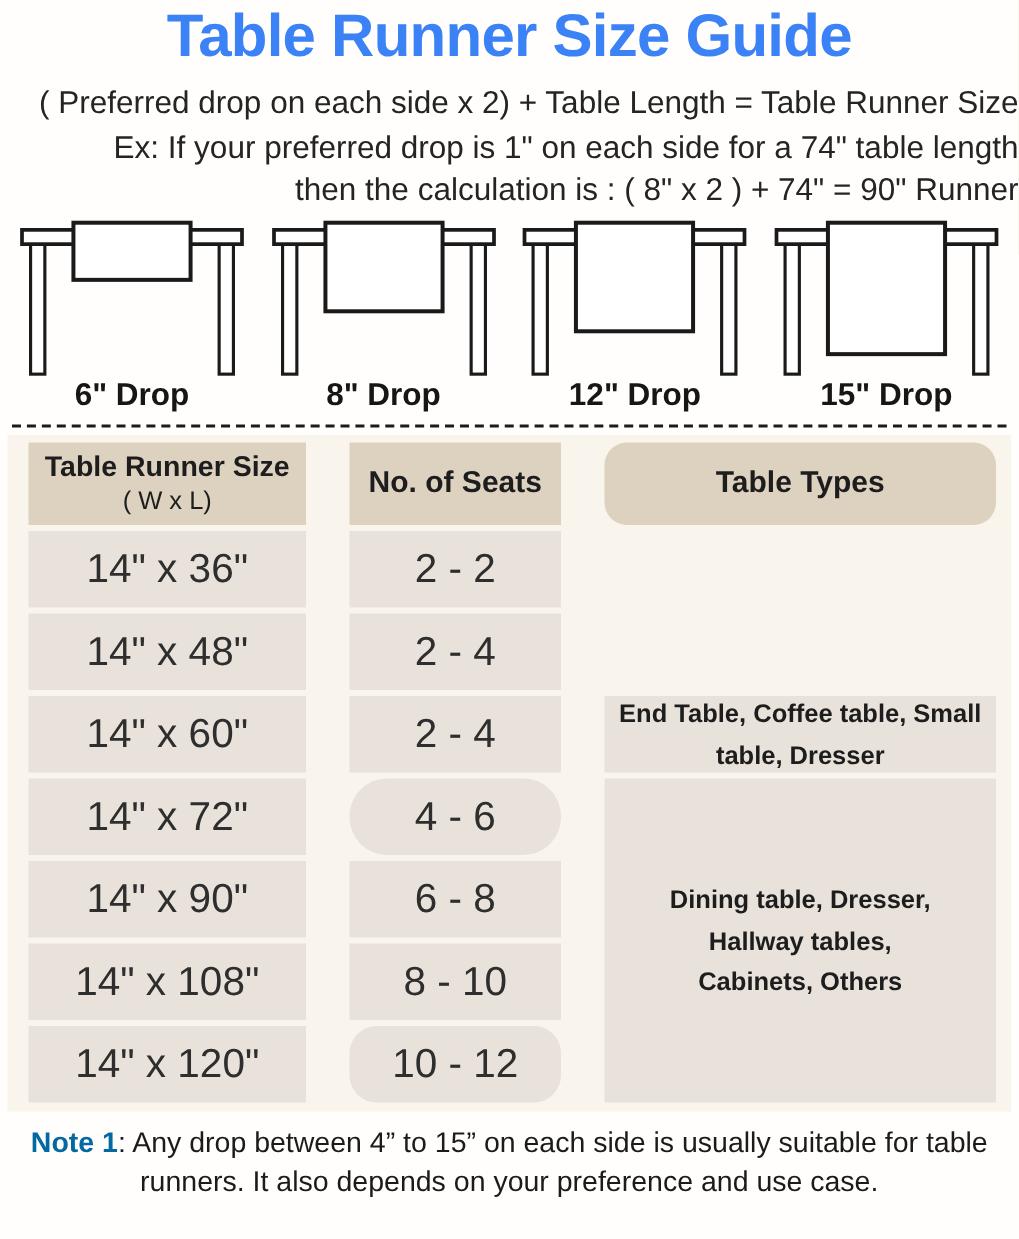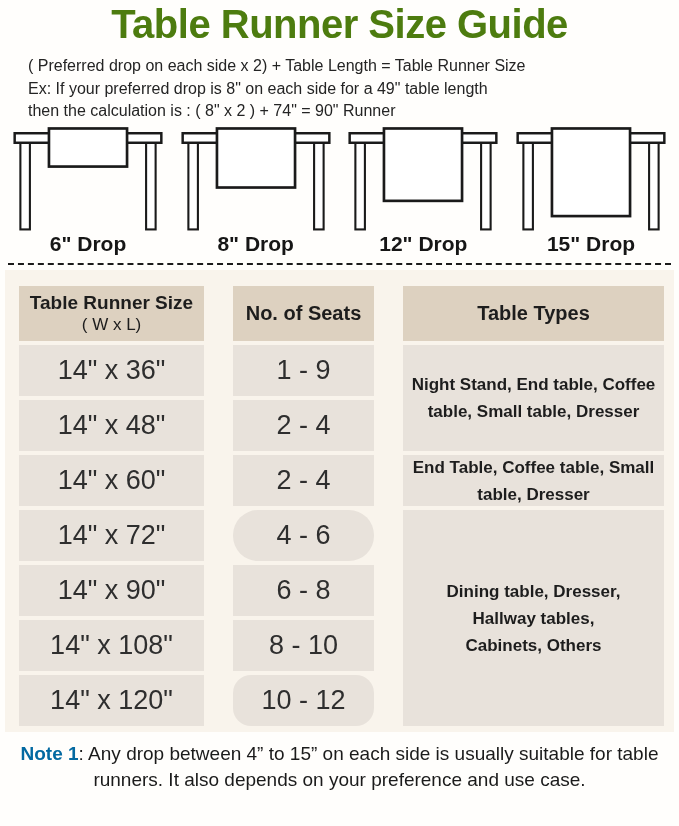--- a/index.html
+++ b/index.html
@@ -7,23 +7,23 @@
     width:679px;height:826px;overflow:hidden;
     background:#fffefc;
     font-family:"Liberation Sans","DejaVu Sans",sans-serif;
     color:#1c1c1c;
   }
   .page{width:679px;height:826px;}
 
   
   .title{
     margin:2px 0 8px;text-align:center;
-    font-size:40px;font-weight:700;letter-spacing:-0.5px;color:#4d7c0f;
+    font-size:40px;font-weight:700;letter-spacing:-0.5px;color:#3b82f6;
   }
-  .subline{margin:2px 0;text-align:left;font-size:16px;color:#242424;line-height:1.32;padding-left:28px;}
+  .subline{margin:2px 0;text-align:right;font-size:21px;color:#242424;line-height:1.32;}
   .subline.tight{margin:1px 0;}
 
   
   .illus-row{
     display:flex;justify-content:space-between;
     padding:3px 8px 0 8px;
   }
   .illus{width:160px;text-align:center;}
   .illus-svg{display:block;width:160px;height:106px;}
   .illus-svg rect{fill:#ffffff;stroke:#1a1a1a;}
@@ -33,21 +33,21 @@
   .illus-label{font-size:21px;font-weight:700;color:#161616;margin-top:1px;}
 
   .dashed{
     border:none;border-top:2.5px dashed #1b1b1b;
     margin:7px 8px 5px 8px;
   }
 
   
   .panel{
     margin:0 5px;background:#f9f4ec;
-    padding:16px 0 6px 0;
+    padding:5px 0 6px 0;
   }
   .grid{
     margin-left:14px;
     display:grid;
     grid-template-columns:185px 141px 261px;
     grid-template-rows:55px repeat(7,51px);
     column-gap:29px;row-gap:4px;
   }
   .cell{
     display:flex;flex-direction:column;align-items:center;justify-content:center;
@@ -69,21 +69,21 @@
   .note{margin:1px 0;text-align:center;font-size:19px;line-height:1.37;color:#1b1b1b;}
   .note b{font-weight:700;color:#0369a1;}
 </style>
 </head>
 <body>
 
 <div class="page">
 
   <h1 class="title">Table Runner Size Guide</h1>
   <p class="subline">( Preferred drop on each side x 2) + Table Length = Table Runner Size</p>
-  <p class="subline tight">Ex: If your preferred drop is 8" on each side for a 49" table length</p>
+  <p class="subline tight">Ex: If your preferred drop is 1" on each side for a 74" table length</p>
   <p class="subline tight">then the calculation is : ( 8" x 2 ) + 74" = 90" Runner</p>
 
   <div class="illus-row" id="illus-row">
   <div class="illus">
     <svg class="illus-svg" viewBox="0 0 168 108">
       <rect class="leg" x="13" y="16" width="10" height="92"></rect>
       <rect class="leg" x="145" y="16" width="10" height="92"></rect>
       <rect class="top" x="7" y="7" width="154" height="10"></rect>
       <rect class="runner" x="43" y="2" width="82" height="40"></rect>
     </svg>
@@ -125,40 +125,37 @@
 
   <div class="panel">
     <div class="grid" id="grid">
         <div class="cell hcell" style="grid-area: 1 / 1;">
           <div class="ht">Table Runner Size</div>
           <div class="hs">( W x L)</div>
         </div>
         <div class="cell hcell" style="grid-area: 1 / 2;">
           <div class="hb">No. of Seats</div>
         </div>
-        <div class="cell hcell" style="grid-area: 1 / 3;">
+        <div class="cell hcell" style="grid-area: 1 / 3; border-radius: 15px;">
           <div class="hb">Table Types</div>
         </div>
         <div class="cell dcell" style="grid-area: 2 / 1;">14" x 36"</div>
-        <div class="cell dcell" style="grid-area: 2 / 2;">1 - 9</div>
+        <div class="cell dcell" style="grid-area: 2 / 2;">2 - 2</div>
         <div class="cell dcell" style="grid-area: 3 / 1;">14" x 48"</div>
         <div class="cell dcell" style="grid-area: 3 / 2;">2 - 4</div>
         <div class="cell dcell" style="grid-area: 4 / 1;">14" x 60"</div>
         <div class="cell dcell" style="grid-area: 4 / 2;">2 - 4</div>
         <div class="cell dcell" style="grid-area: 5 / 1;">14" x 72"</div>
         <div class="cell dcell" style="grid-area: 5 / 2; border-radius: 25px;">4 - 6</div>
         <div class="cell dcell" style="grid-area: 6 / 1;">14" x 90"</div>
         <div class="cell dcell" style="grid-area: 6 / 2;">6 - 8</div>
         <div class="cell dcell" style="grid-area: 7 / 1;">14" x 108"</div>
         <div class="cell dcell" style="grid-area: 7 / 2;">8 - 10</div>
         <div class="cell dcell" style="grid-area: 8 / 1;">14" x 120"</div>
         <div class="cell dcell" style="grid-area: 8 / 2; border-radius: 18px;">10 - 12</div>
-        <div class="cell tcell g0" style="grid-area: 2 / 3 / span 2;">
-          <span>Night Stand, End table, Coffee table, Small table, Dresser</span>
-        </div>
         <div class="cell tcell g1" style="grid-area: 4 / 3;">
           <span>End Table, Coffee table, Small table, Dresser</span>
         </div>
         <div class="cell tcell g2" style="grid-area: 5 / 3 / span 4;">
           <span>Dining table, Dresser, Hallway tables, Cabinets, Others</span>
         </div>
       </div>
   </div>
 
   <div class="notes">

